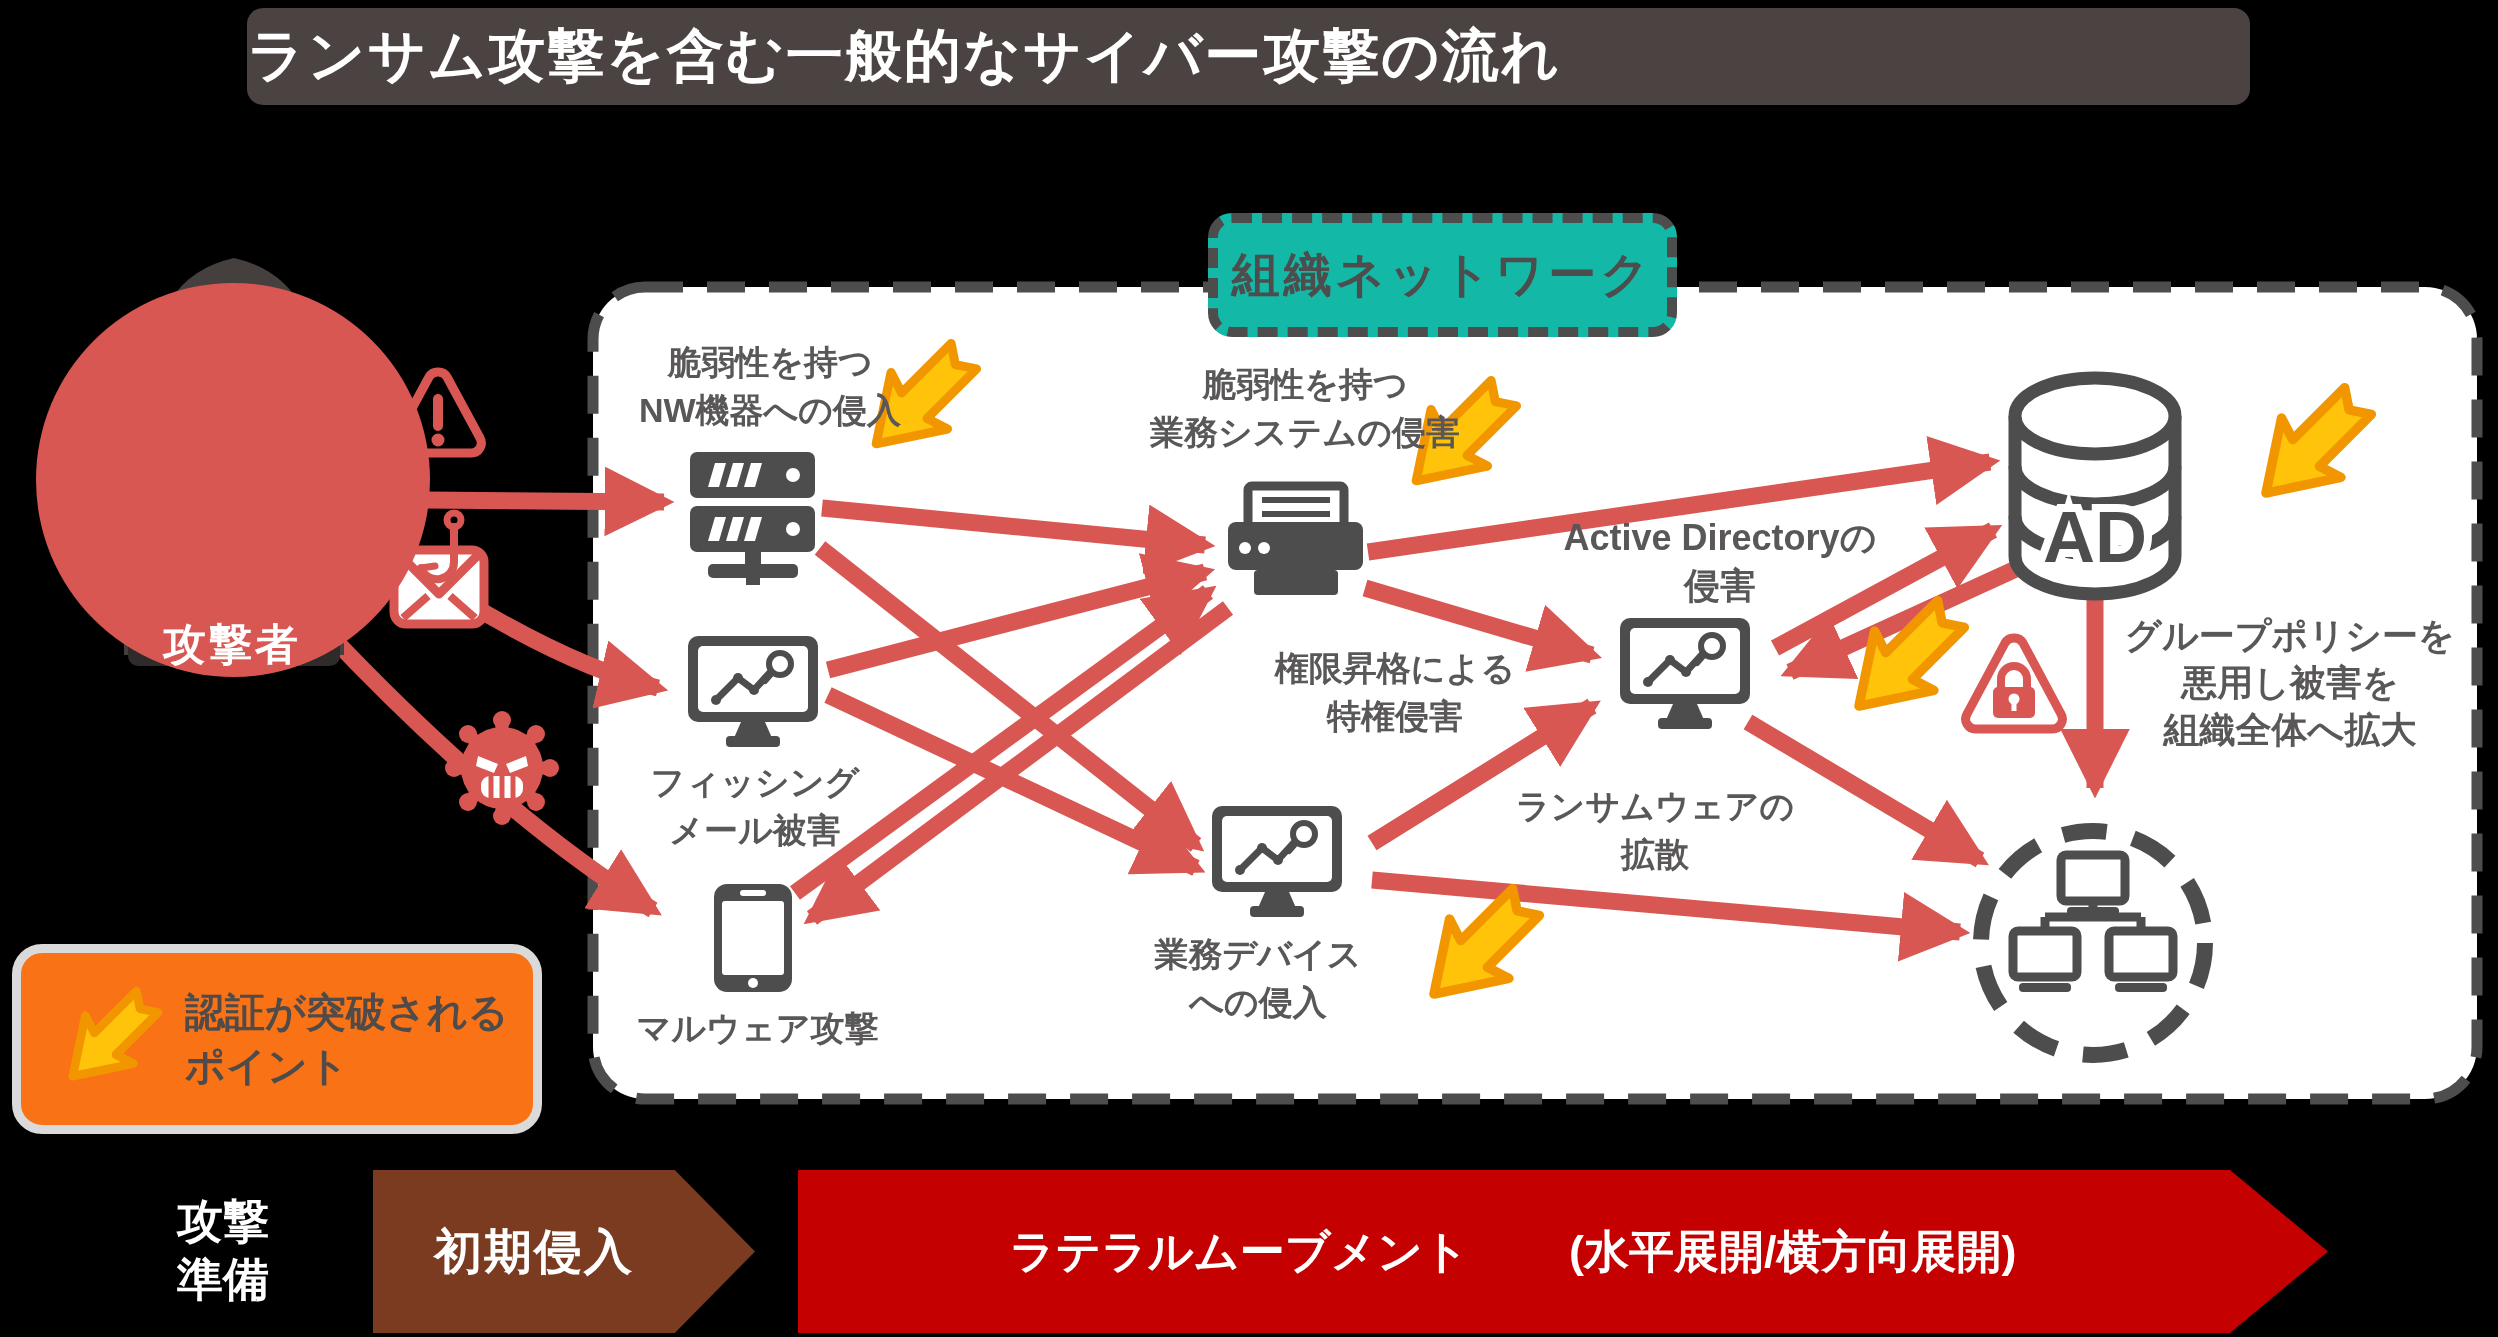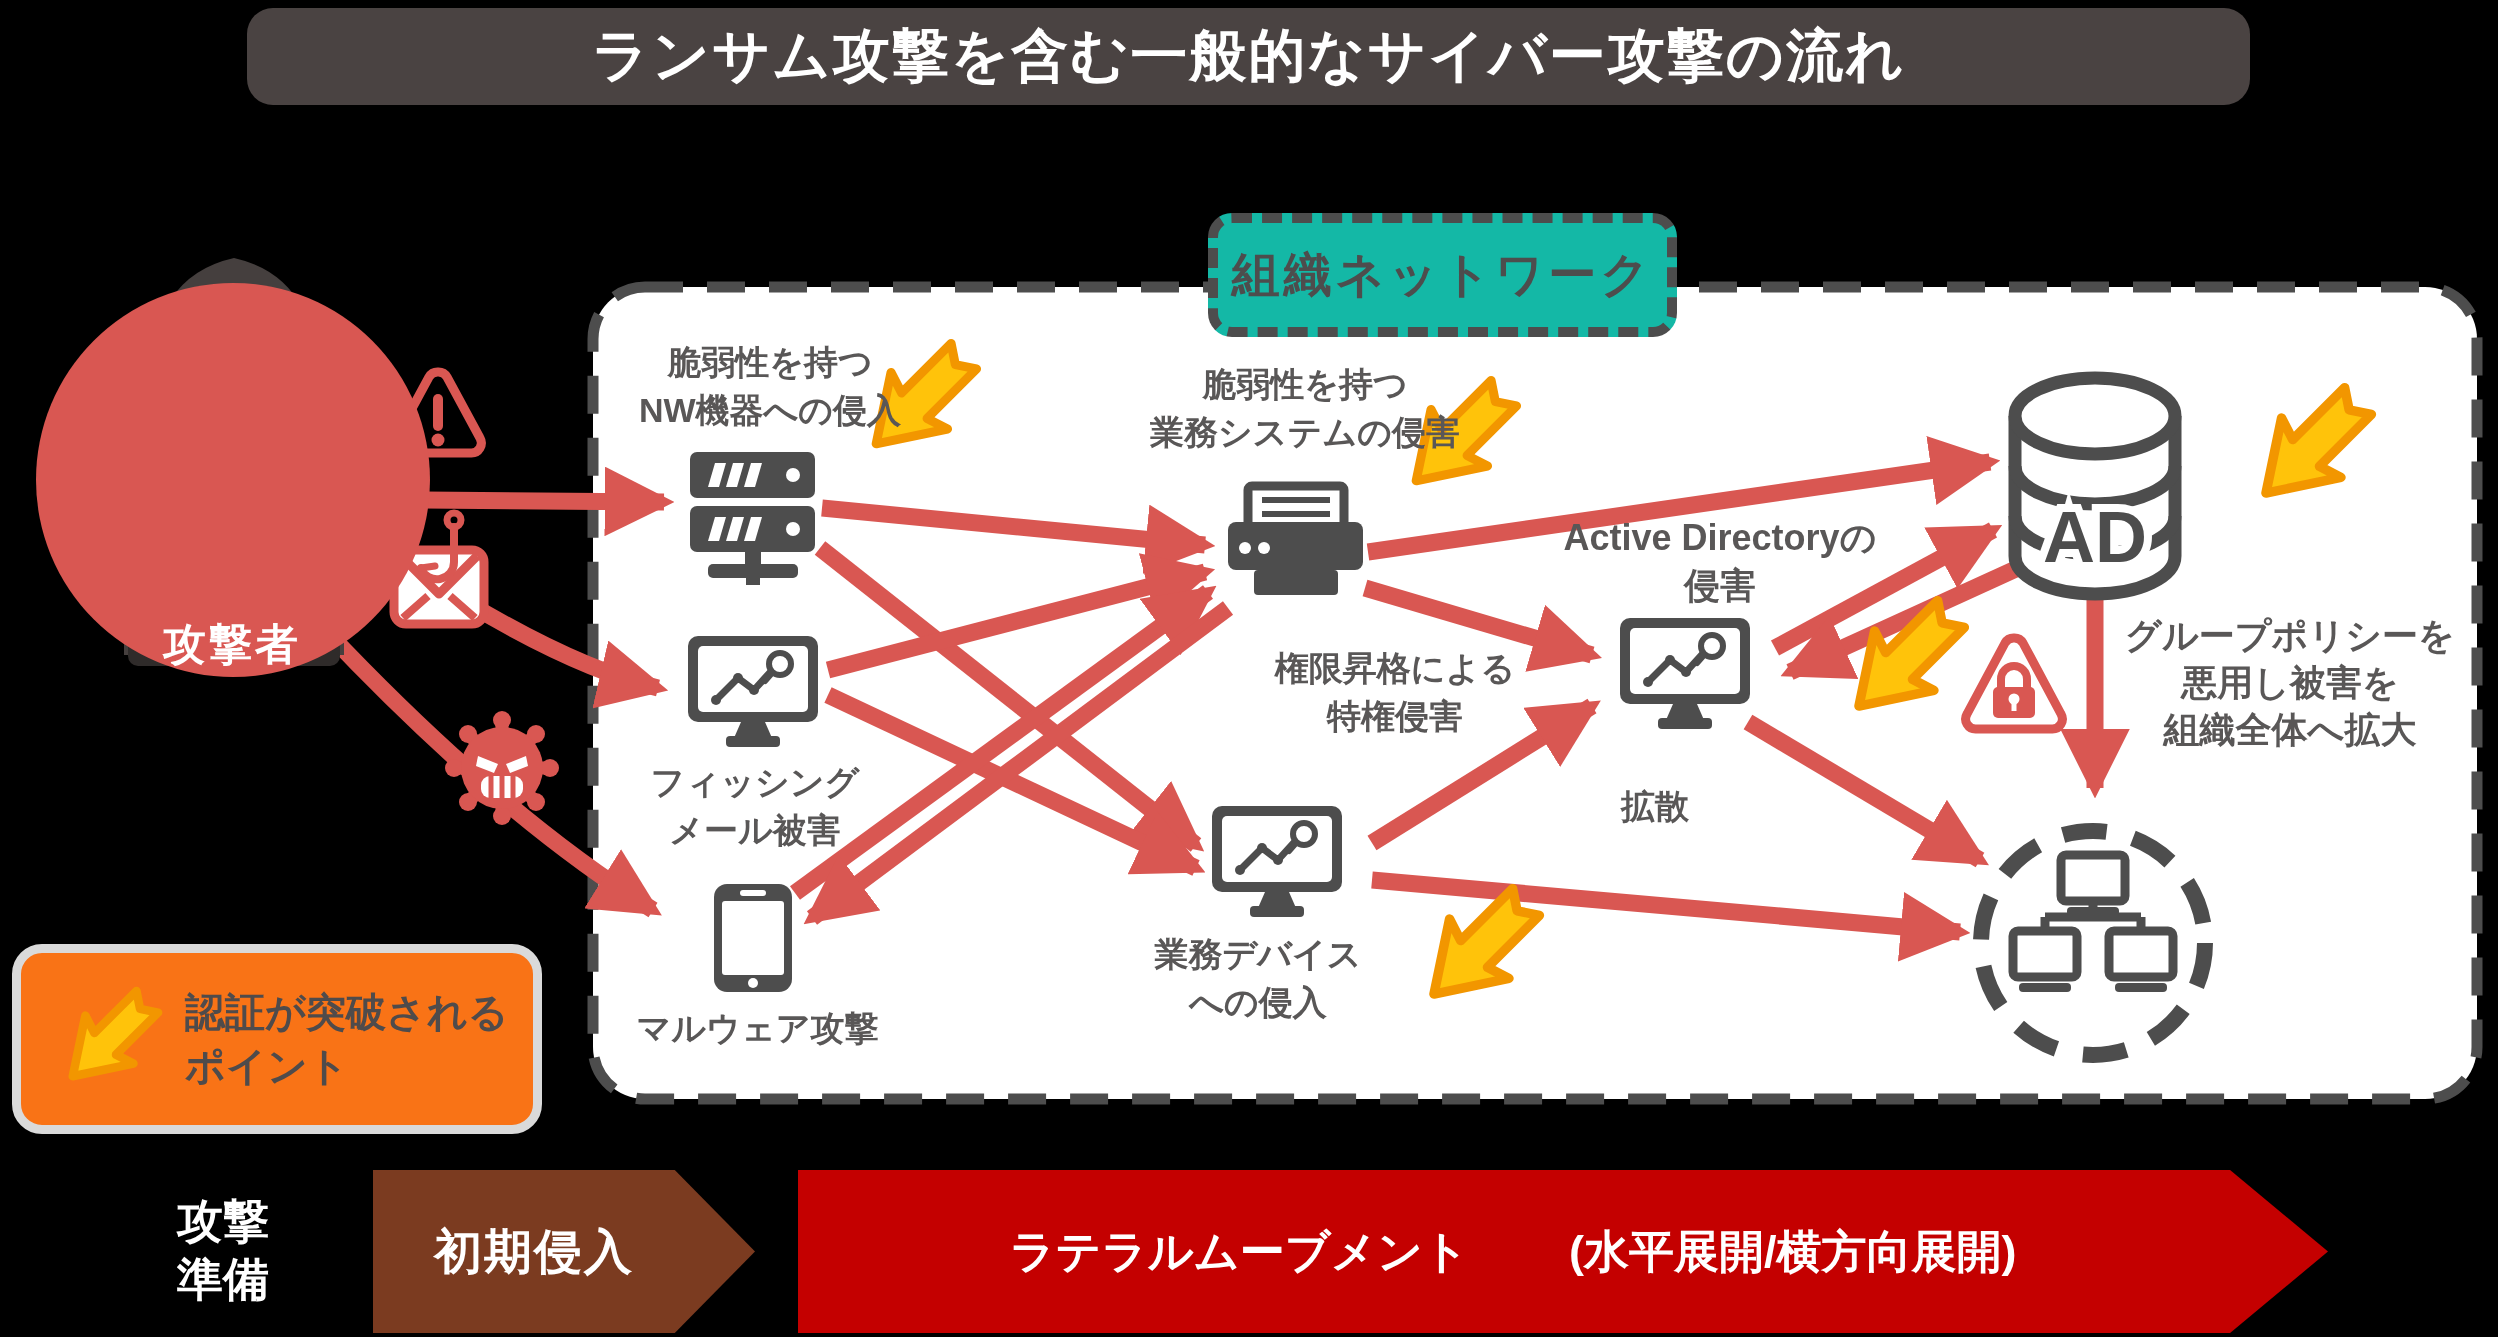--- a/index.html
+++ b/index.html
@@ -1,20 +1,20 @@
 <!DOCTYPE html>
 <html><head>
 <meta charset="utf-8">
 <style>
   html,body{margin:0;padding:0;background:#000;}
   #stage{position:relative;width:2498px;height:1337px;background:#000;overflow:hidden;
          font-family:"Liberation Sans","DejaVu Sans",sans-serif;}
   .abs{position:absolute;}
-  #titlebar{left:247px;top:8px;width:2003px;height:97px;background:#4A4342;border-radius:26px;
-            display:flex;align-items:center;justify-content:center;z-index:3;}
+  #titlebar{left:247px;top:8px;width:2003px;height:97px;background:#4A4342;border-radius:16px;
+            display:flex;align-items:center;justify-content:flex-start;z-index:3;}
   #titlebar span{color:#fff;font-size:57px;font-weight:bold;letter-spacing:2px;}
   #svgcanvas{left:0;top:0;z-index:1;}
   .lbl{z-index:4;color:#595757;font-weight:bold;text-align:center;line-height:48px;font-size:34px;}
   .lbl span{display:block;}
   #orglabel{left:1208px;top:213px;width:469px;height:124px;background:#14b8a6;border:10px dashed #4d4d4d;
             border-radius:24px;display:flex;align-items:center;justify-content:center;z-index:4;box-sizing:border-box;}
   #orglabel span{color:#4d4d4d;font-size:48px;font-weight:bold;letter-spacing:4px;}
   #attacker-circle{left:36px;top:283px;width:394px;height:394px;border-radius:50%;background:#D95752;z-index:2;}
   #attacker-label{left:112px;top:616px;width:240px;text-align:center;z-index:4;color:#fff;
                   font-size:43px;font-weight:bold;letter-spacing:3px;}
@@ -253,20 +253,21 @@
   </div>
   <div class="abs lbl" style="left:1143px;top:930px;width:230px;">
     <span>業務デバイス</span>
     <span>への侵入</span>
   </div>
   <div class="abs lbl" style="left:1520px;top:514px;width:400px;font-size:36px;">
     <span>Active Directoryの</span>
     <span>侵害</span>
   </div>
   <div class="abs lbl" style="left:1460px;top:782px;width:390px;">
+    <span>ランサムウェアの</span>
     <span>拡散</span>
   </div>
   <div class="abs lbl" style="left:2105px;top:612px;width:370px;font-size:36px;line-height:47px;">
     <span>グループポリシーを</span>
     <span>悪用し被害を</span>
     <span>組織全体へ拡大</span>
   </div>
 
   <div id="orglabel" class="abs">
     <span>組織ネットワーク</span>

